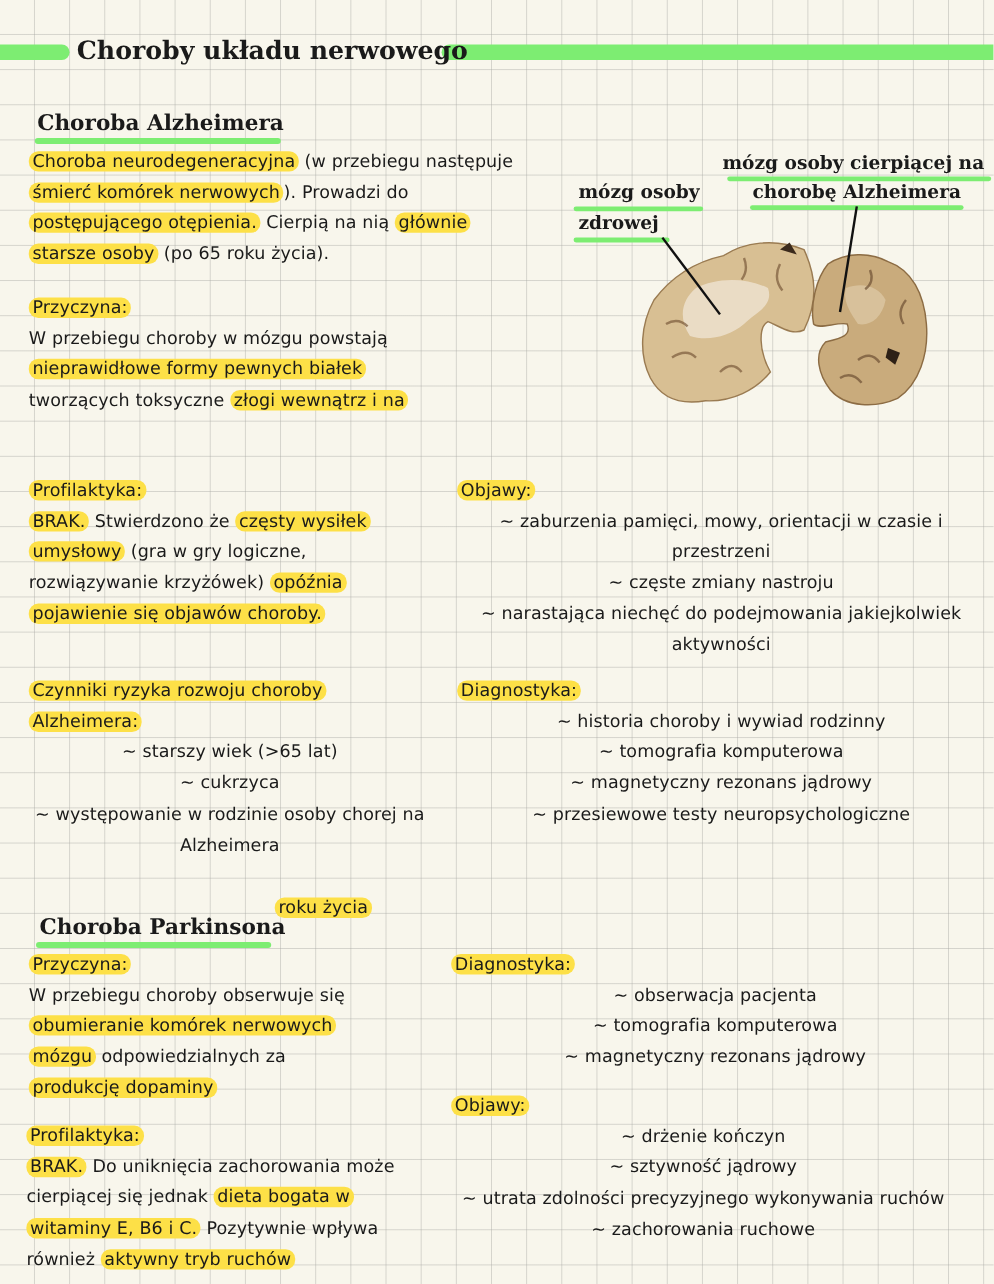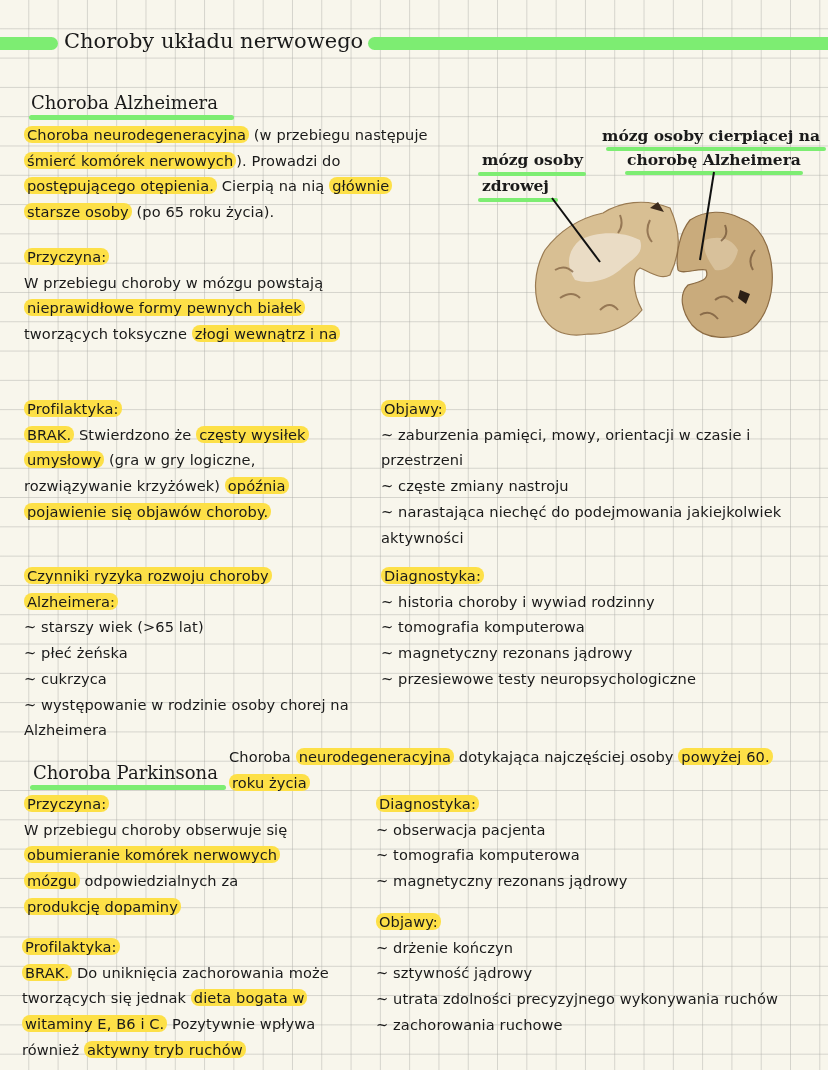--- a/index.html
+++ b/index.html
@@ -8,31 +8,31 @@
     background-color: #f8f6ec;
     background-image:
       linear-gradient(to right, rgba(170,170,165,0.45) 1px, transparent 1px),
       linear-gradient(to bottom, rgba(170,170,165,0.45) 1px, transparent 1px);
     background-size: 29.3px 29.3px;
     background-position: -1px -1px;
     font-family: "DejaVu Sans", sans-serif;
     color: #1a1a1a;
   }
   .abs { position: absolute; }
-  .serif { font-family: "DejaVu Serif", "Liberation Serif", serif; font-weight: normal; }
+  .serif { font-family: "DejaVu Serif", "Liberation Serif", serif; font-weight: bold; }
   .hl { background: #fde047; border-radius: 8px; padding: 0 3px; box-decoration-break: clone; -webkit-box-decoration-break: clone; }
   .body-text { font-size: 14.6px; line-height: 25.7px; letter-spacing: 0.1px; }
   .title-bar-l { left: 0; top: 37px; width: 58px; height: 13px; background: #7ded72; border-radius: 0 8px 8px 0; }
   .title-bar-r { left: 368px; top: 37px; width: 460px; height: 13px; background: #7ded72; border-radius: 8px 0 0 8px; }
   .title { left: 64px; top: 29px; font-size: 21px; }
   .h2 { font-size: 18px; }
   .h2-underline { height: 5px; background: #7ded72; border-radius: 3px; }
   .label-underline { height: 4px; background: #7ded72; border-radius: 3px; }
   .lbl { font-family: "DejaVu Serif", serif; font-weight: bold; font-size: 15.5px; line-height: 24px; color: #1a1a1a; }
-  ul.tilde { list-style: none; margin: 0; padding: 0; }
+  ul.tilde { list-style: none; margin: 0; padding: 0; text-align: center; }
   ul.tilde li::before { content: "~ "; }
 </style>
 </head>
 <body>
 
 <div class="abs title-bar-l"></div>
 <div class="abs title-bar-r"></div>
 <div class="abs title serif">Choroby układu nerwowego</div>
 
 <div class="abs serif h2" style="left:31px; top:92px;">Choroba Alzheimera</div>
@@ -95,56 +95,54 @@
     <li>częste zmiany nastroju</li>
     <li>narastająca niechęć do podejmowania jakiejkolwiek aktywności</li>
   </ul>
 </div>
 
 <div class="abs body-text" style="left:24px; top:563px; width:335px;">
   <div><span class="hl">Czynniki ryzyka rozwoju choroby</span></div>
   <div><span class="hl">Alzheimera:</span></div>
   <ul class="tilde">
     <li>starszy wiek (&gt;65 lat)</li>
-    <li>płeć żeńska</li>
     <li>cukrzyca</li>
     <li>występowanie w rodzinie osoby chorej na Alzheimera</li>
   </ul>
 </div>
 
 <div class="abs body-text" style="left:381px; top:563px; width:440px;">
   <div><span class="hl">Diagnostyka:</span></div>
   <ul class="tilde">
     <li>historia choroby i wywiad rodzinny</li>
     <li>tomografia komputerowa</li>
     <li>magnetyczny rezonans jądrowy</li>
     <li>przesiewowe testy neuropsychologiczne</li>
   </ul>
 </div>
 
 <div class="abs serif h2" style="left:33px; top:762px;">Choroba Parkinsona</div>
 <div class="abs h2-underline" style="left:30px; top:785px; width:196px;"></div>
 
 <div class="abs body-text" style="left:229px; top:744px; width:595px;">
-  <div><span>Choroba </span><span class="hl">neurodegeneracyjna</span><span> dotykająca najczęściej osoby </span><span class="hl">powyżej 60.</span></div>
   <div><span class="hl">roku życia</span></div>
 </div>
 
 <div class="abs body-text" style="left:24px; top:791px; width:345px;">
   <div><span class="hl">Przyczyna:</span></div>
   <div>W przebiegu choroby obserwuje się</div>
   <div><span class="hl">obumieranie komórek nerwowych</span></div>
   <div><span class="hl">mózgu</span><span> odpowiedzialnych za</span></div>
   <div><span class="hl">produkcję dopaminy</span></div>
 </div>
 
 <div class="abs body-text" style="left:22px; top:934px; width:350px;">
   <div><span class="hl">Profilaktyka:</span></div>
   <div><span class="hl">BRAK.</span><span> Do uniknięcia zachorowania może</span></div>
-  <div><span>tworzących się jednak </span><span class="hl">dieta bogata w</span></div>
+  <div><span>cierpiącej się jednak </span><span class="hl">dieta bogata w</span></div>
   <div><span class="hl">witaminy E, B6 i C.</span><span> Pozytywnie wpływa</span></div>
   <div><span>również </span><span class="hl">aktywny tryb ruchów</span></div>
 </div>
 
 <div class="abs body-text" style="left:376px; top:791px; width:440px;">
   <div><span class="hl">Diagnostyka:</span></div>
   <ul class="tilde">
     <li>obserwacja pacjenta</li>
     <li>tomografia komputerowa</li>
     <li>magnetyczny rezonans jądrowy</li>

